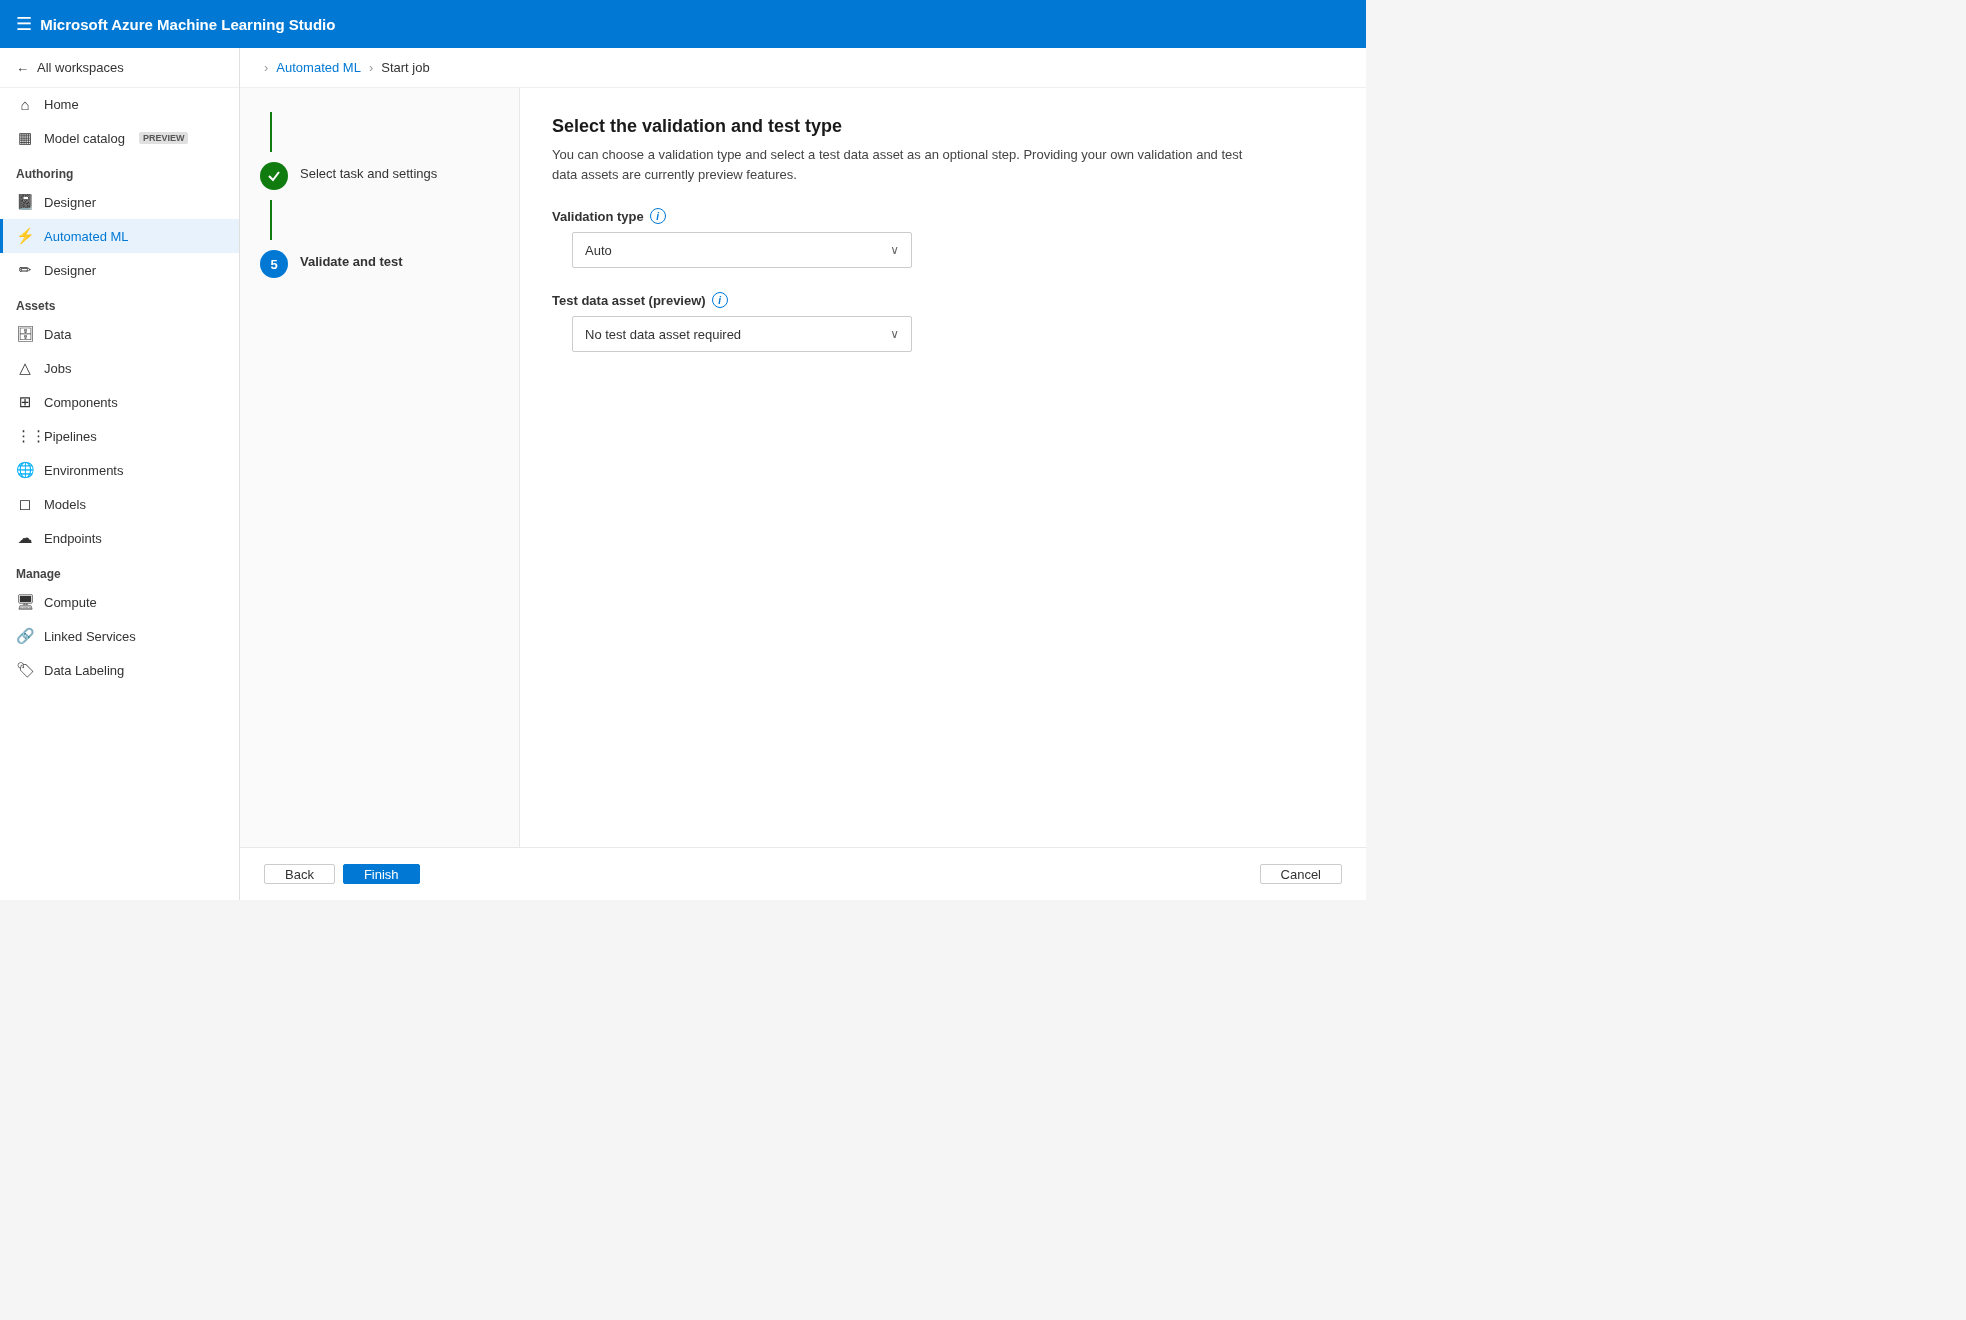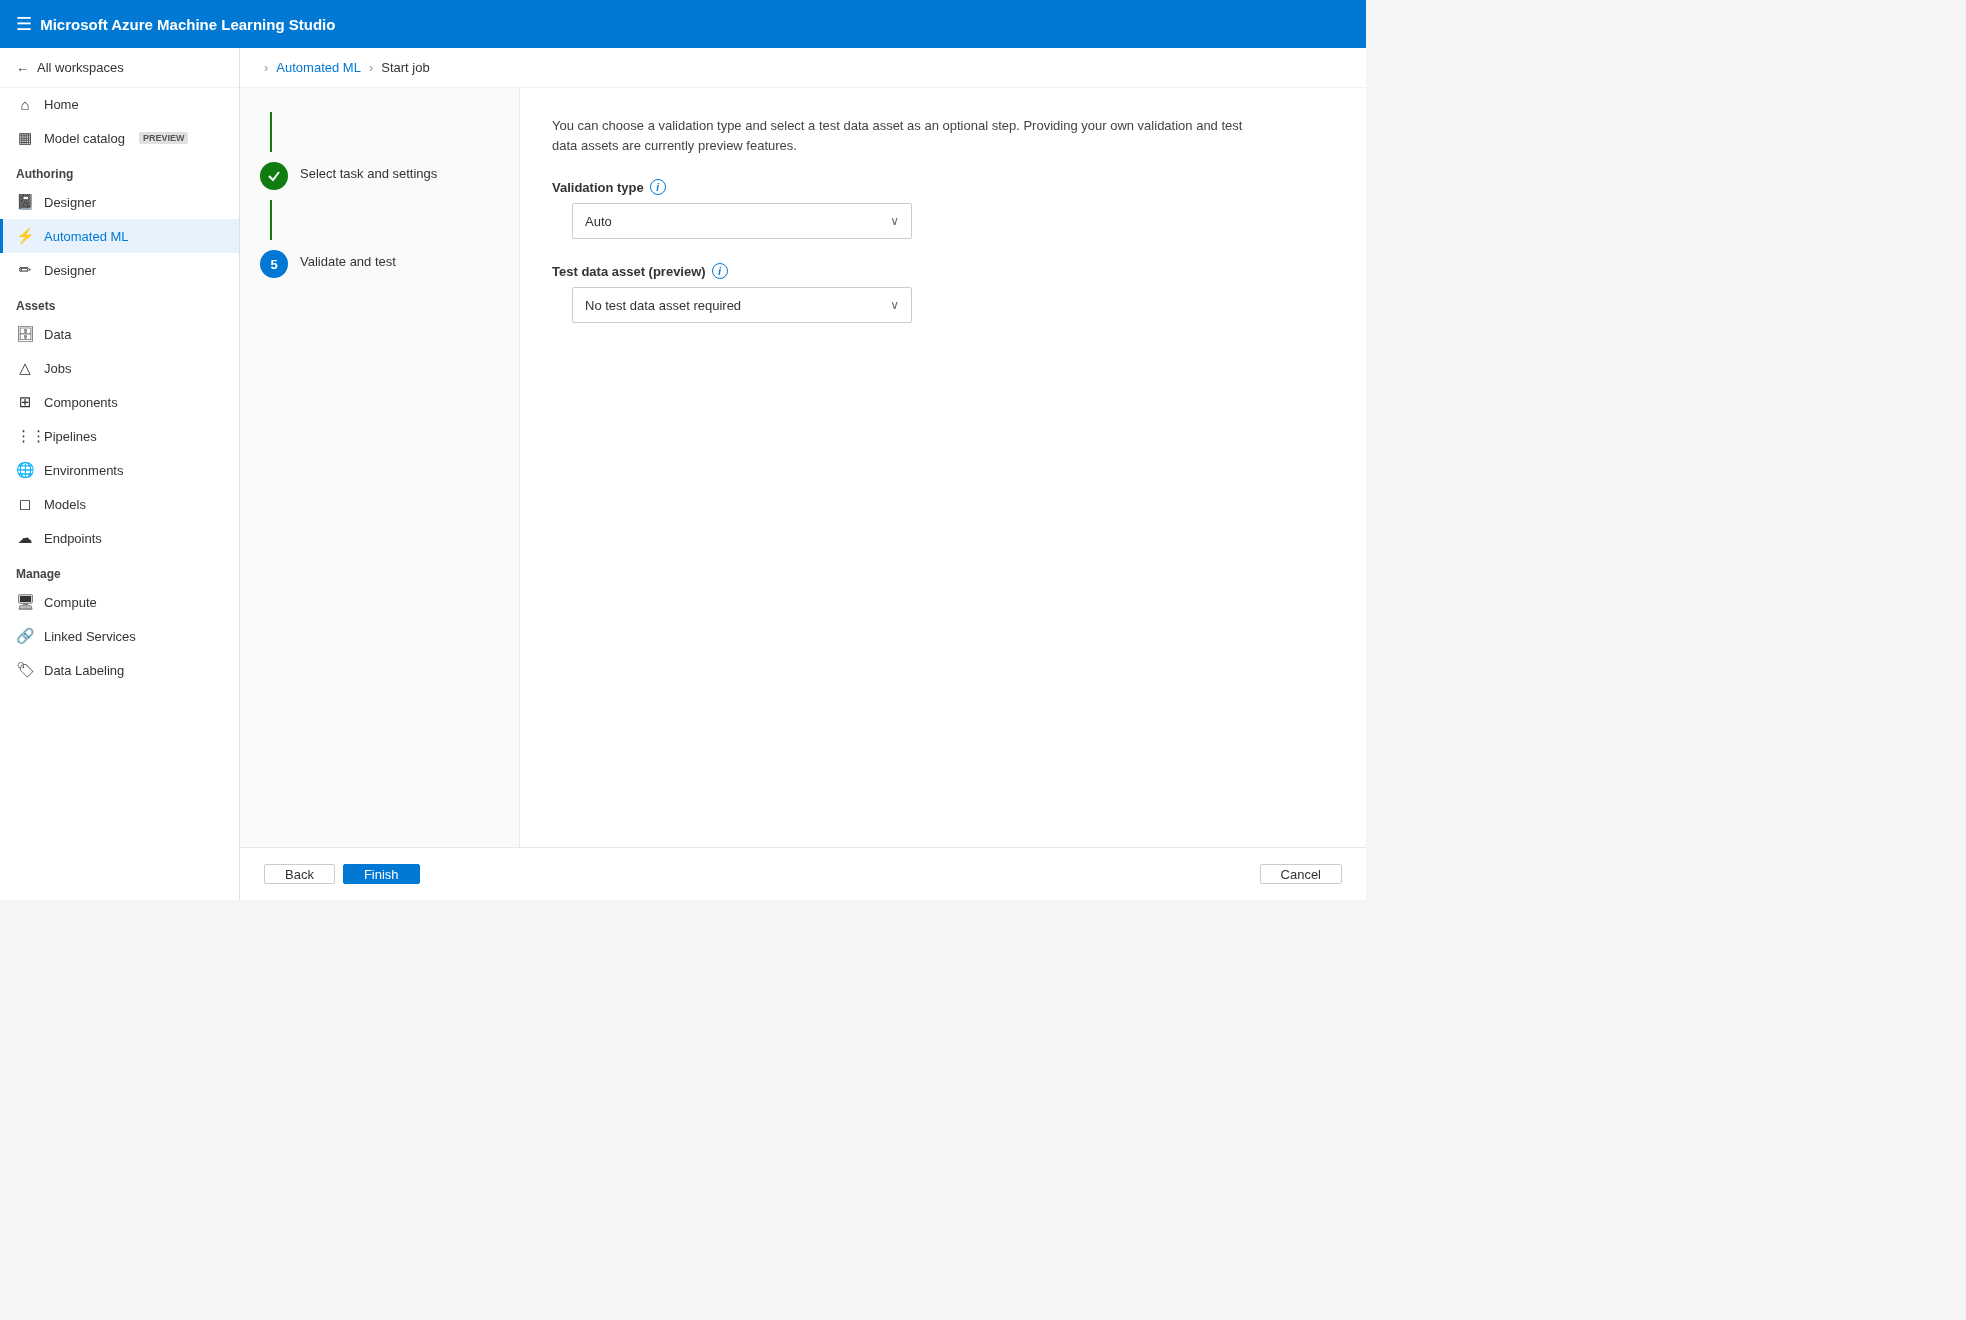--- a/index.html
+++ b/index.html
@@ -193,21 +193,21 @@
       font-weight: 700;
       font-size: 13px;
     }
 
     .step-label {
       font-size: 13px;
       color: #333;
       padding-top: 4px;
     }
     .step-label.bold {
-      font-weight: 400;
+      font-weight: 700;
     }
 
     
     .content-panel {
       flex: 1;
       padding: 28px 32px;
       overflow-y: auto;
     }
 
     .content-title {
@@ -427,20 +427,21 @@
 
         <div class="step-item">
           <div class="step-icon active">
             <span>5</span>
           </div>
           <span class="step-label bold">Validate and test</span>
         </div>
       </div>
 
       <div class="content-panel">
+        <div class="content-title">Select the validation and test type</div>
         <div class="content-description">You can choose a validation type and select a test data asset as an optional step. Providing your own validation and test data assets are currently preview features.</div>
 
         <div class="field-group">
           <div class="field-label">
             <span>Validation type</span>
             <span class="info-icon">i</span>
           </div>
           <div class="select-dropdown">
             <span>Auto</span>
             <span class="dropdown-arrow">∨</span>

